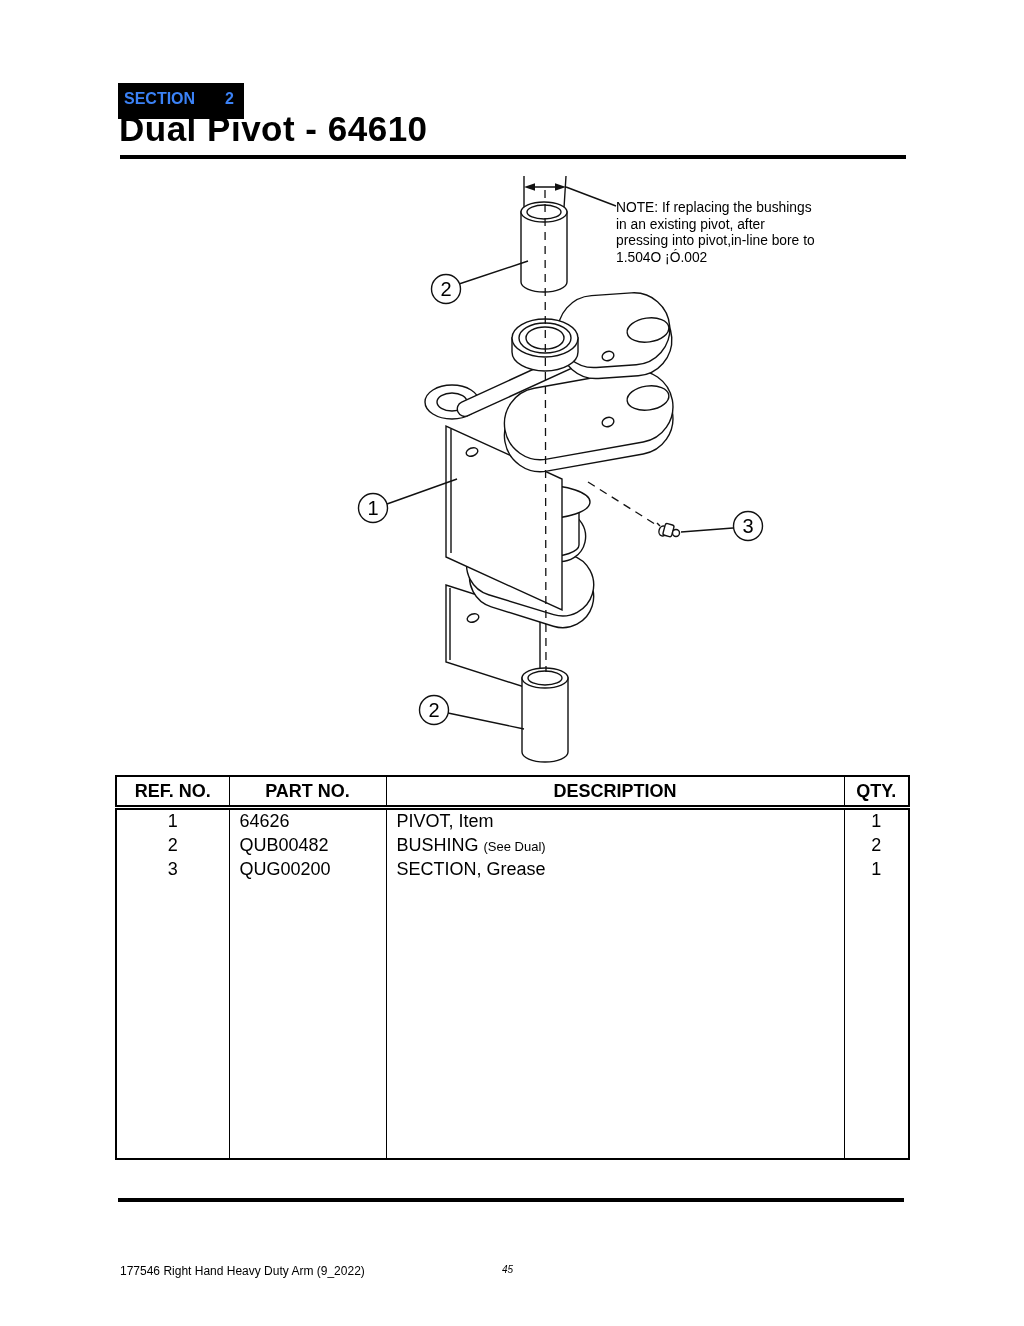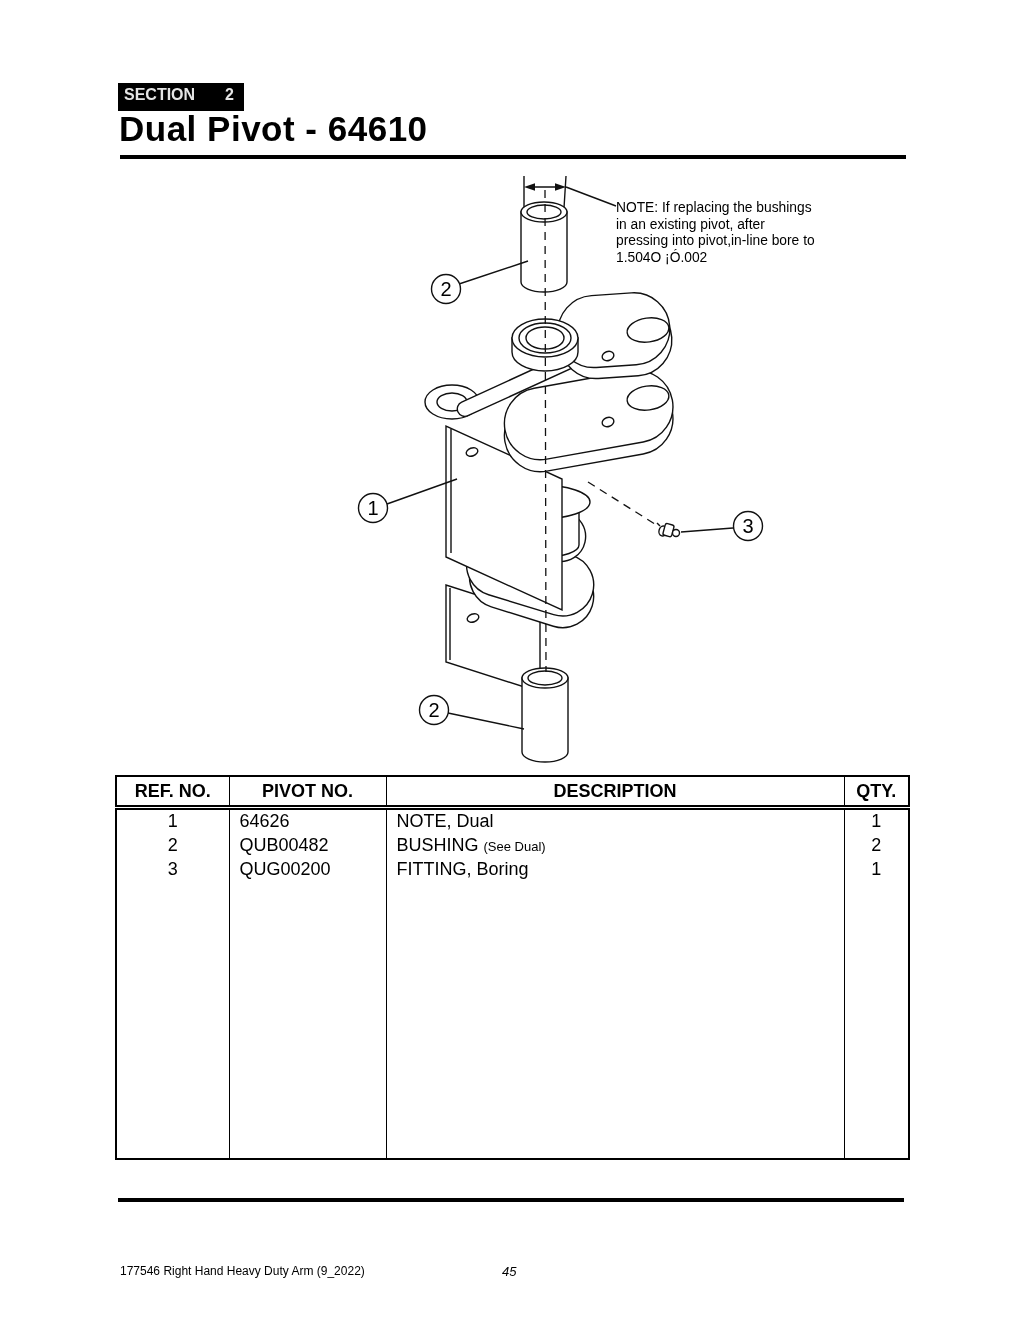--- a/index.html
+++ b/index.html
@@ -1,21 +1,21 @@
 <!DOCTYPE html>
 <html><head>
 <meta charset="utf-8">
 <style>
   html,body{margin:0;padding:0;background:#888;}
   #page{position:relative;width:1024px;height:1326px;background:#ffffff;
         font-family:"Liberation Sans","DejaVu Sans",sans-serif;color:#000;overflow:hidden;}
 
   
-  #section-box{position:absolute;left:118px;top:83px;width:126px;height:28px;background:#000;
-               color:#e5e5e5;display:flex;align-items:center;justify-content:space-between;
+  #section-box{position:absolute;left:118px;top:83px;width:126px;height:36px;background:#000;
+               color:#3b82f6;display:flex;align-items:center;justify-content:space-between;
                padding:0 10px 4px 6px;box-sizing:border-box;font-weight:bold;font-size:16px;}
   #page-title{position:absolute;left:119px;top:109px;font-size:35px;font-weight:bold;letter-spacing:0.5px;}
   #title-rule{position:absolute;left:120px;top:155px;width:786px;height:4px;background:#000;}
 
   
   #diagram{position:absolute;left:0;top:0;}
   .ln{stroke:#111;stroke-width:1.4;fill:none;}
   .wh{stroke:#111;stroke-width:1.4;fill:#fff;}
   .dash{stroke:#111;stroke-width:1.3;fill:none;stroke-dasharray:8 6;}
   .callout-text{font-family:"Liberation Sans",sans-serif;font-size:20px;fill:#000;}
@@ -33,21 +33,21 @@
   #parts-table col.c1{width:113px;} #parts-table col.c2{width:157px;}
   #parts-table col.c3{width:458px;} #parts-table col.c4{width:65px;}
   .ctr{text-align:center;} .lft{text-align:left;padding-left:10px !important;margin-top:29px;}
   tr.rrow{height:23px;} tr.grow{height:22px;} tr.arow{height:30px;}
   tr.rrow:first-child td{padding-top:4px;}
   .note-sm{font-size:13px;} .note-xs{font-size:11.5px;}
 
   
   #footer-rule{position:absolute;left:118px;top:1198px;width:786px;height:4px;background:#000;}
   #footer-doc{position:absolute;left:120px;top:1264px;font-size:12px;text-align:right;}
-  #footer-page{position:absolute;left:502px;top:1264px;font-size:13px;font-style:italic;}
+  #footer-page{position:absolute;left:502px;top:1264px;font-size:10px;font-style:italic;}
 </style>
 </head>
 <body>
 
 <div id="page">
 
   <div id="section-box">
     <span>SECTION</span>
     <span>2</span>
   </div>
@@ -158,42 +158,42 @@
   <table id="parts-table">
     <colgroup>
         <col class="c1">
         <col class="c2">
         <col class="c3">
         <col class="c4">
       </colgroup>
     <thead>
       <tr>
         <th class="cb ctr">REF. NO.</th>
-        <th class="cb ctr">PIVOT NO.</th>
+        <th class="cb ctr">PART NO.</th>
         <th class="cb ctr">DESCRIPTION</th>
         <th class="ctr">QTY.</th>
       </tr>
     </thead>
     <tbody>
       <tr class="rrow">
         <td class="cb ctr">1</td>
         <td class="cb lft">64626</td>
-        <td class="cb lft"><span>NOTE, Dual</span><span class="note-sm"></span></td>
+        <td class="cb lft"><span>PIVOT, Item</span><span class="note-sm"></span></td>
         <td class="ctr">1</td>
       </tr>
       <tr class="rrow">
         <td class="cb ctr">2</td>
         <td class="cb lft">QUB00482</td>
         <td class="cb lft"><span>BUSHING </span><span class="note-sm">(See Dual)</span></td>
         <td class="ctr">2</td>
       </tr>
       <tr class="rrow">
         <td class="cb ctr">3</td>
         <td class="cb lft">QUG00200</td>
-        <td class="cb lft"><span>FITTING, Boring</span><span class="note-sm"></span></td>
+        <td class="cb lft"><span>SECTION, Grease</span><span class="note-sm"></span></td>
         <td class="ctr">1</td>
       </tr>
       <tr class="grow">
         <td class="cb"></td>
           <td class="cb"></td>
           <td class="cb"></td>
           <td></td>
       </tr>
       <tr>
         <td class="cb"></td>

